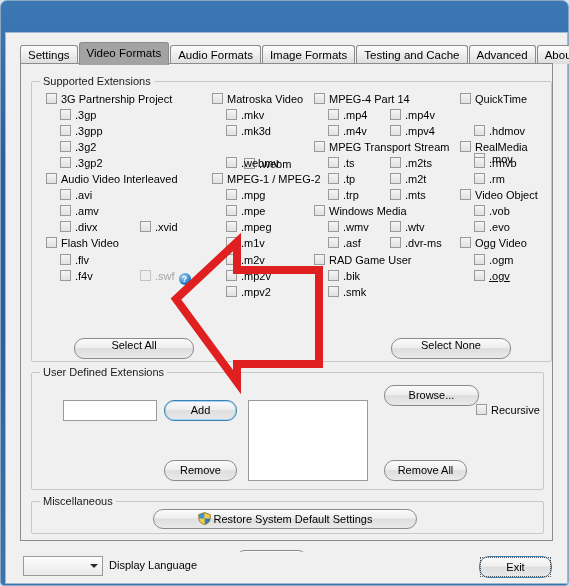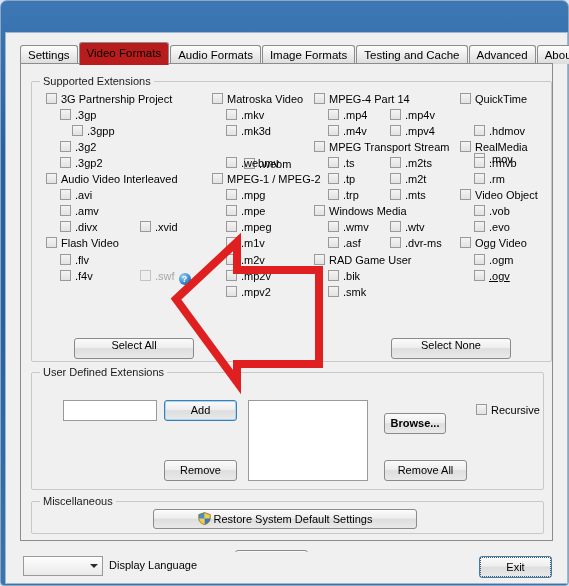--- a/index.html
+++ b/index.html
@@ -61,21 +61,21 @@
   }
   .tab{
     height:18px;line-height:18px;padding:0 7px;margin-right:1px;
     border:1px solid #8c8c8c;border-bottom:none;
     border-radius:3px 3px 0 0;
     background:linear-gradient(180deg,#fdfdfd 0%,#ededed 50%,#dcdcdc 100%);
     font-size:11.5px;color:#000;white-space:nowrap;cursor:pointer;
   }
   .tab.active{
     height:22px;line-height:21px;
-    background:#b91c1c;
+    background:#a3a3a3;
     border-color:#8c8c8c;
     position:relative;z-index:3;
     margin-bottom:-1px;
   }
   #tabpage{
     position:absolute;left:14px;top:30px;width:533px;height:478px;
     border:1px solid #8c8c8c;background:#f0f0f0;
     box-sizing:border-box;
   }
   
@@ -106,21 +106,21 @@
   .help-icon{
     display:inline-block;width:12px;height:12px;border-radius:50%;
     vertical-align:-2px;margin-left:4px;
     background:radial-gradient(circle at 35% 30%,#9fd0f5,#1878c8 70%,#0f5390);
     color:#fff;font-size:9px;font-weight:bold;text-align:center;
     line-height:12px;cursor:pointer;
   }
   
   .btn{
     position:absolute;box-sizing:border-box;
-    border:1px solid #8a8a8a;border-radius:3px;
+    border:1px solid #8a8a8a;border-radius:10px;
     background:linear-gradient(180deg,#fbfbfb 0%,#eeeeee 45%,#dedede 51%,#e9e9e9 100%);
     font-size:11px;color:#000;text-align:center;cursor:pointer;
     font-family:"Liberation Sans","DejaVu Sans",sans-serif;
   }
   .btn.focus{border:1px solid #3c7fb1;box-shadow:0 0 0 1px #a6d4f2 inset;}
   .btn.dotted{border:1px solid #3c7fb1;}
   .btn.dotted .inner{
     display:block;height:100%;border:1px dotted #555;box-sizing:border-box;
   }
   .shield{
@@ -175,21 +175,21 @@
       <div class="tab">About...</div>
     </div>
 
     <div id="tabpage">
 
       <div class="group" id="grp-supported">
         <span class="group-label">Supported Extensions</span>
         <div id="ck-host">
             <div class="ckrow" style="left: 14px; top: 11px;"><span class="cb"></span><span class="cklabel">3G Partnership Project</span></div>
             <div class="ckrow" style="left: 28px; top: 27px;"><span class="cb"></span><span class="cklabel">.3gp</span></div>
-            <div class="ckrow" style="left: 40px; top: 43px;"><span class="cb"></span><span class="cklabel">.3gpp</span></div>
+            <div class="ckrow" style="left: 28px; top: 43px;"><span class="cb"></span><span class="cklabel">.3gpp</span></div>
             <div class="ckrow" style="left: 28px; top: 59px;"><span class="cb"></span><span class="cklabel">.3g2</span></div>
             <div class="ckrow" style="left: 28px; top: 75px;"><span class="cb"></span><span class="cklabel">.3gp2</span></div>
             <div class="ckrow" style="left: 14px; top: 91px;"><span class="cb"></span><span class="cklabel">Audio Video Interleaved</span></div>
             <div class="ckrow" style="left: 28px; top: 107px;"><span class="cb"></span><span class="cklabel">.avi</span></div>
             <div class="ckrow" style="left: 28px; top: 123px;"><span class="cb"></span><span class="cklabel">.amv</span></div>
             <div class="ckrow" style="left: 28px; top: 139px;"><span class="cb"></span><span class="cklabel">.divx</span></div>
             <div class="ckrow" style="left: 108px; top: 139px;"><span class="cb"></span><span class="cklabel">.xvid</span></div>
             <div class="ckrow" style="left: 14px; top: 155px;"><span class="cb"></span><span class="cklabel">Flash Video</span></div>
             <div class="ckrow" style="left: 28px; top: 172px;"><span class="cb"></span><span class="cklabel">.flv</span></div>
             <div class="ckrow" style="left: 28px; top: 188px;"><span class="cb"></span><span class="cklabel">.f4v</span></div>
@@ -243,21 +243,21 @@
         <div class="btn" id="btn-select-all" style="left:42px;top:256px;width:120px;height:21px;">Select All</div>
         <div class="btn" id="btn-select-none" style="left:359px;top:256px;width:120px;height:21px;">Select None</div>
       </div>
 
       <div class="group" id="grp-userdef">
         <span class="group-label">User Defined Extensions</span>
         <input class="textbox" id="ud-input" type="text" style="left: 31px; top: 27px; width: 94px; height: 21px; font-size: 11px; padding: 0px 3px; font-family: &quot;Liberation Sans&quot;, sans-serif;" placeholder="">
         <div class="btn focus" id="btn-add" style="left:132px;top:27px;width:73px;height:21px;line-height:19px;">Add</div>
         <div class="btn" id="btn-remove" style="left:132px;top:87px;width:73px;height:21px;line-height:19px;">Remove</div>
         <div class="listbox" id="ud-list" style="left:216px;top:27px;width:120px;height:81px;"></div>
-        <div class="btn" id="btn-browse" style="left:352px;top:40px;width:62px;height:21px;line-height:19px;font-weight:bold;">Browse...</div>
+        <div class="btn" id="btn-browse" style="left:352px;top:12px;width:95px;height:21px;line-height:19px;">Browse...</div>
         <div class="btn" id="btn-remove-all" style="left:352px;top:87px;width:83px;height:21px;line-height:19px;">Remove All</div>
         <div class="ckrow" style="left:444px;top:31px;">
           <span class="cb"></span><span class="cklabel">Recursive</span>
         </div>
       </div>
 
       <div class="group" id="grp-misc">
         <span class="group-label">Miscellaneous</span>
         <div class="btn" id="btn-restore" style="left:121px;top:7px;width:264px;height:20px;line-height:18px;">
           <span class="shield">

